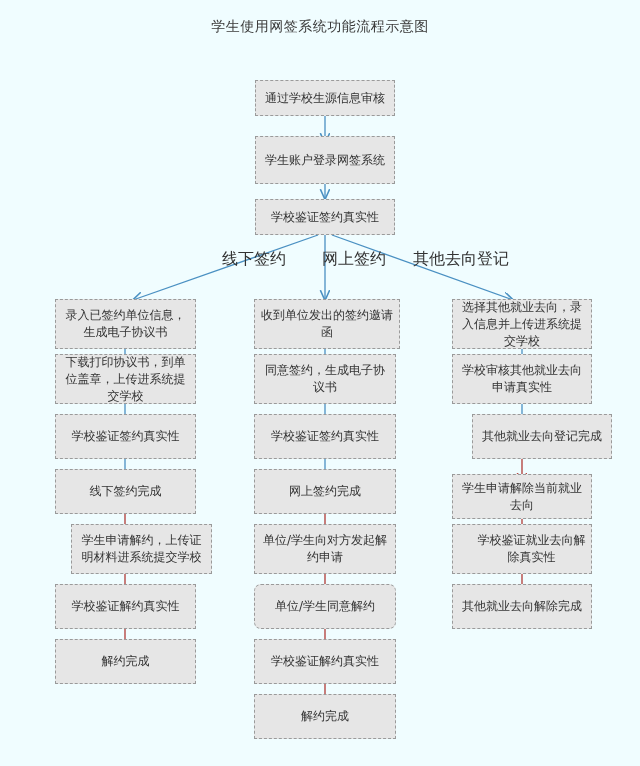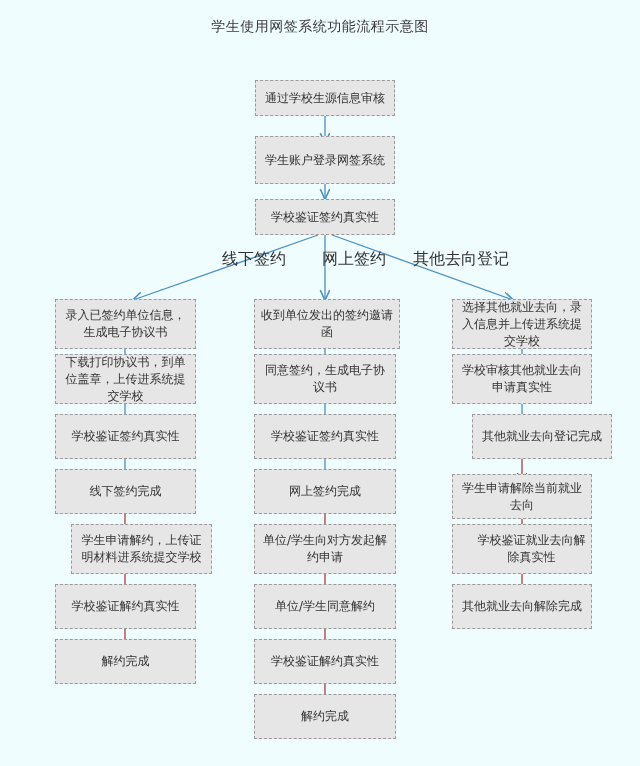--- a/index.html
+++ b/index.html
@@ -143,21 +143,21 @@
   </div>
   <div class="node" style="left:254px;top:414px;width:142px;height:45px;">
     <span>学校鉴证签约真实性</span>
   </div>
   <div class="node" style="left:254px;top:469px;width:142px;height:45px;">
     <span>网上签约完成</span>
   </div>
   <div class="node" style="left:254px;top:524px;width:142px;height:50px;">
     <span>单位/学生向对方发起解约申请</span>
   </div>
-  <div class="node" style="left:254px;top:584px;width:142px;height:45px;">
+  <div class="node" style="left:254px;top:584px;width:142px;height:45px;border-radius:7px;">
     <span>单位/学生同意解约</span>
   </div>
   <div class="node" style="left:254px;top:639px;width:142px;height:45px;">
     <span>学校鉴证解约真实性</span>
   </div>
   <div class="node" style="left:254px;top:694px;width:142px;height:45px;">
     <span>解约完成</span>
   </div>
 
   <div class="node" style="left:452px;top:299px;width:140px;height:50px;">

